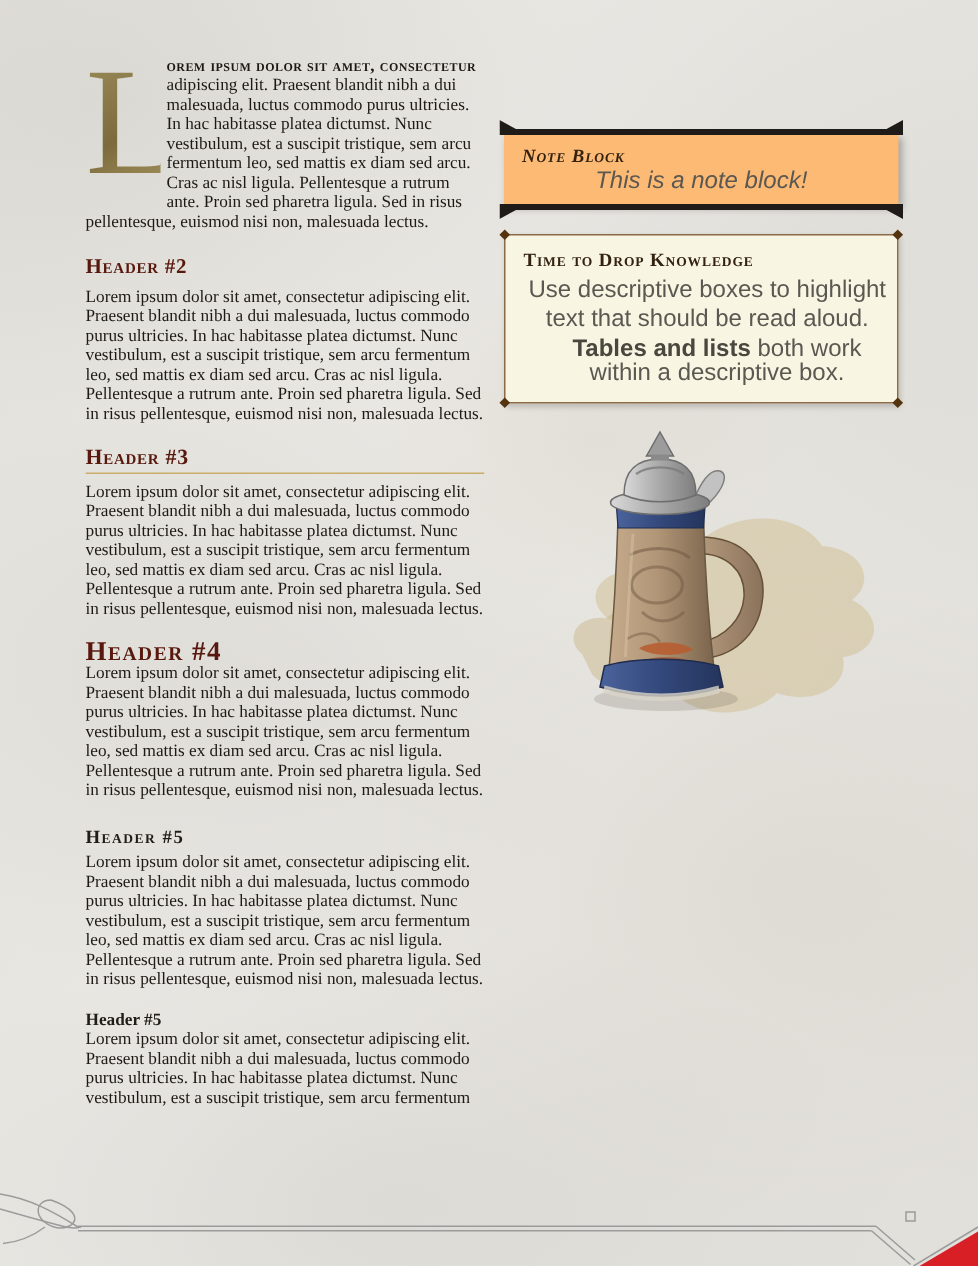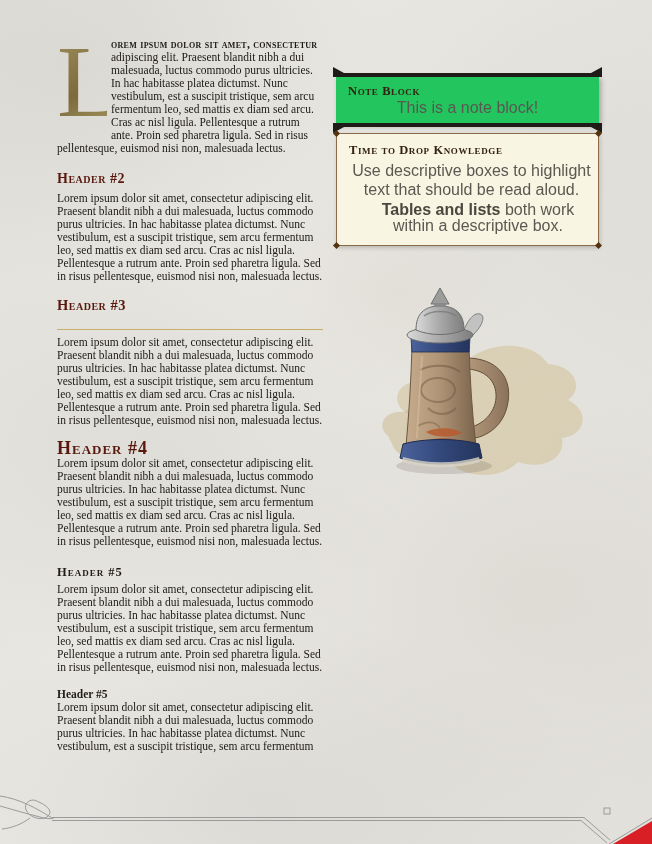--- a/index.html
+++ b/index.html
@@ -21,51 +21,51 @@
   .col-left{left:57px;top:38px;width:266px;height:776px;overflow:hidden;}
   .col-right{left:336px;top:60px;width:263px;}
 
   .body{font-size:11.5px;line-height:13px;margin:0;color:#1d1a16;}
   .h1{font-size:23px;line-height:25px;font-variant:small-caps;font-weight:700;
       color:#58180d;margin:0 0 7px 0;letter-spacing:0.5px;}
   .h2{font-size:14px;line-height:21px;font-variant:small-caps;font-weight:700;
       color:#58180d;margin:13px 0 3px 0;letter-spacing:0.5px;}
   .h3{font-size:14.5px;line-height:16px;font-variant:small-caps;font-weight:700;
       color:#58180d;margin:14px 0 6px 0;letter-spacing:0.5px;
-      border-bottom:1px solid #c9ad6a;padding-bottom:16px;}
+      border-bottom:1px solid #c9ad6a;padding-bottom:2px;}
   .h4{font-size:18px;line-height:14px;font-variant:small-caps;font-weight:700;
       color:#58180d;margin:14px 0 2px 0;letter-spacing:1px;}
   .h5{font-size:12.5px;line-height:14px;font-variant:small-caps;font-weight:700;
       color:#211c18;margin:17px 0 4px 0;letter-spacing:1px;}
   .h6{font-size:11.5px;line-height:13px;font-weight:700;
       color:#211c18;margin:14px 0 0 0;}
 
   .dropcap{
     float:left;width:50px;height:92px;
     font-size:102px;line-height:84px;font-weight:400;
     background:linear-gradient(155deg,#9a8a58 0%,#7b6b3d 55%,#a6965f 100%);
     -webkit-background-clip:text;background-clip:text;color:transparent;
     text-shadow:none;margin:2px 4px 0 0;
   }
   .lead-smallcaps{font-variant:small-caps;font-weight:600;letter-spacing:0.3px;}
 
   
-  .note{position:relative;background:#22c55e;margin:16px 0 0 0;padding:8px 12px 9px 12px;
-        box-shadow:2px 2px 5px rgba(0,0,0,0.28);}
+  .note{position:relative;background:#fdba74;margin:29px 0 0 0;padding:8px 12px 9px 12px;
+        box-shadow:2px 2px 5px rgba(0,0,0,0.28);font-style:italic;}
   .note .bar{position:absolute;left:-3px;right:-3px;height:10px;display:block;width:calc(100% + 6px);}
   .note .bar.top{top:-9px;}
   .note .bar.bottom{bottom:-9px;}
   .note .bar polygon{fill:#1e1b19;}
   .box-title{font-family:"Liberation Serif",serif;font-variant:small-caps;font-weight:700;
              font-size:12.5px;line-height:15px;color:#33220f;letter-spacing:0.6px;margin:0;}
   .box-text{font-family:"Liberation Sans",sans-serif;font-size:16px;line-height:14px;
             color:#5b5852;margin:2px 0 0 0;text-align:center;}
 
   
-  .desc{position:relative;background:#f9f5e3;border:1px solid #8a6a48;margin:9px 0 0 0;
+  .desc{position:relative;background:#f9f5e3;border:1px solid #8a6a48;margin:19px 0 0 0;
         padding:9px 4px 11px 12px;box-shadow:1px 2px 4px rgba(0,0,0,0.18);}
   .desc .box-text{line-height:19px;margin-top:3px;}
   .desc .indent{padding-left:13px;line-height:16px;}
   .desc .dot{position:absolute;width:5px;height:5px;background:#54330f;transform:rotate(45deg);}
   .desc .dot.tl{left:-3px;top:-3px;} .desc .dot.tr{right:-3px;top:-3px;}
   .desc .dot.bl{left:-3px;bottom:-3px;} .desc .dot.br{right:-3px;bottom:-3px;}
   .bold-lead{font-weight:700;color:#4a473f;}
 
   .stein-svg{position:absolute;left:370px;top:286px;}
   .footer-svg{position:absolute;left:0;top:790px;}

